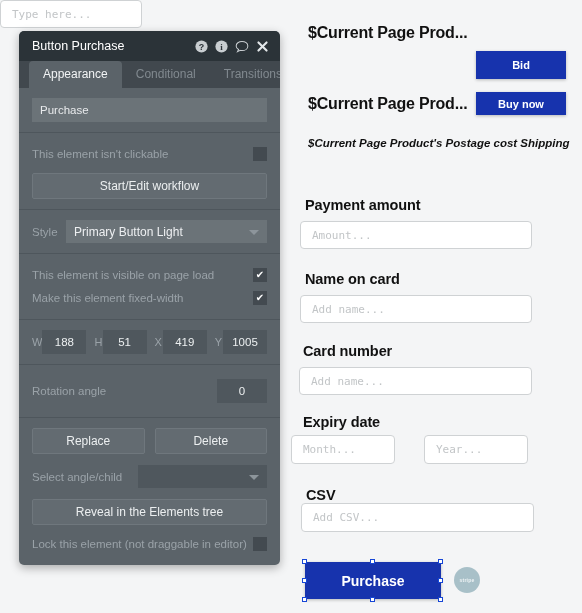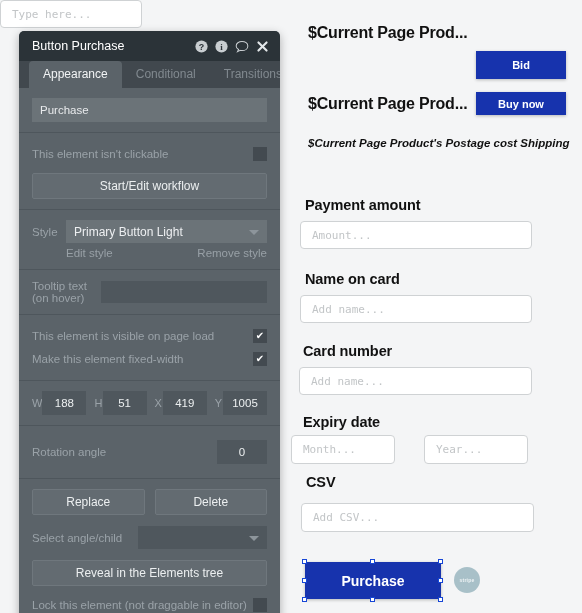--- a/index.html
+++ b/index.html
@@ -271,21 +271,21 @@
   
   <div class="field-label" style="left:303px;top:343px;">Card number</div>
   <input class="txtfield" style="position: absolute; left: 299px; top: 367px; width: 233px; height: 28px;" type="text" placeholder="Add name...">
 
   
   <div class="field-label" style="left:303px;top:414px;">Expiry date</div>
   <input class="txtfield" style="position: absolute; left: 291px; top: 435px; width: 104px; height: 29px;" type="text" placeholder="Month...">
   <input class="txtfield" style="position: absolute; left: 424px; top: 435px; width: 104px; height: 29px;" type="text" placeholder="Year...">
 
   
-  <div class="field-label" style="left:306px;top:474px;">CSV</div>
+  <div class="field-label" style="left:306px;top:487px;">CSV</div>
   <input class="txtfield" style="position: absolute; left: 301px; top: 503px; width: 233px; height: 29px;" type="text" placeholder="Add CSV...">
 
   
   <button class="bluebtn" style="position:absolute;left:305px;top:562px;width:136px;height:37px;font-size:14px;">Purchase</button>
 
   
   <div class="sel-handle" style="left:302px;top:559px;"></div>
   <div class="sel-handle" style="left:370px;top:559px;"></div>
   <div class="sel-handle" style="left:438px;top:559px;"></div>
   <div class="sel-handle" style="left:302px;top:578px;"></div>
@@ -341,32 +341,22 @@
   </div>
 
   <div class="sec">
     <div style="display:flex;align-items:center;">
       <span class="lbl" style="width:34px;">Style</span>
       <div class="selectbox">
         <span>Primary Button Light</span>
         <i class="caret"></i>
       </div>
     </div>
-    <div class="linkrow">
-      <span>Edit style</span>
-      <span>Remove style</span>
-    </div>
-  </div>
-
-  <div class="sec">
-    <div style="display:flex;align-items:center;">
-      <span class="lbl">Tooltip text (on hover)</span>
-      <input class="tipinput" type="text" value="" style="">
-    </div>
-  </div>
+  </div>
+
 
   <div class="sec">
     <div class="row">
       <span class="lbl">This element is visible on page load</span>
       <span class="chk on"></span>
     </div>
     <div class="row" style="margin-top:9px;">
       <span class="lbl">Make this element fixed-width</span>
       <span class="chk on"></span>
     </div>

